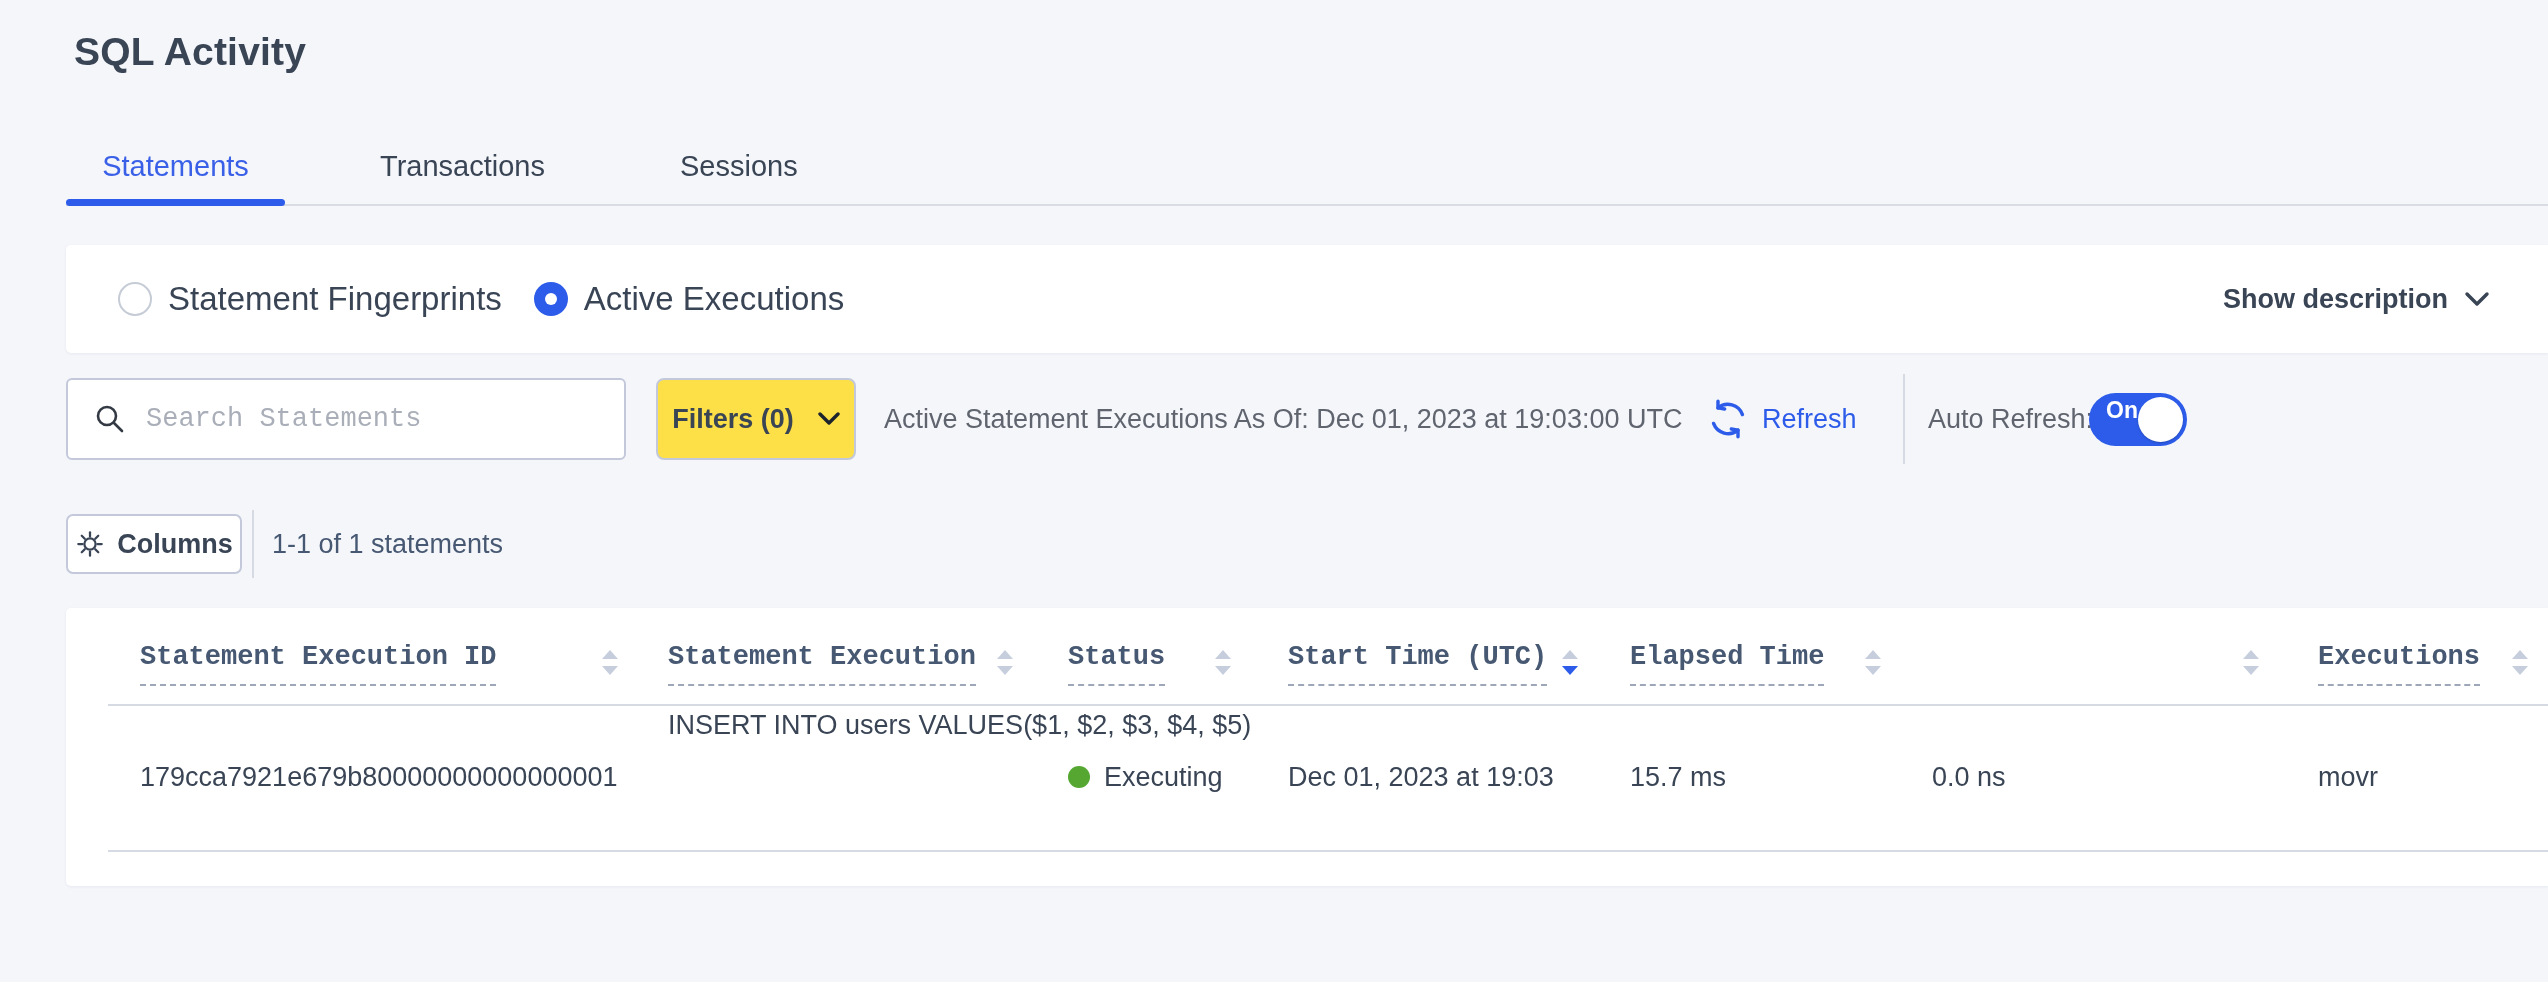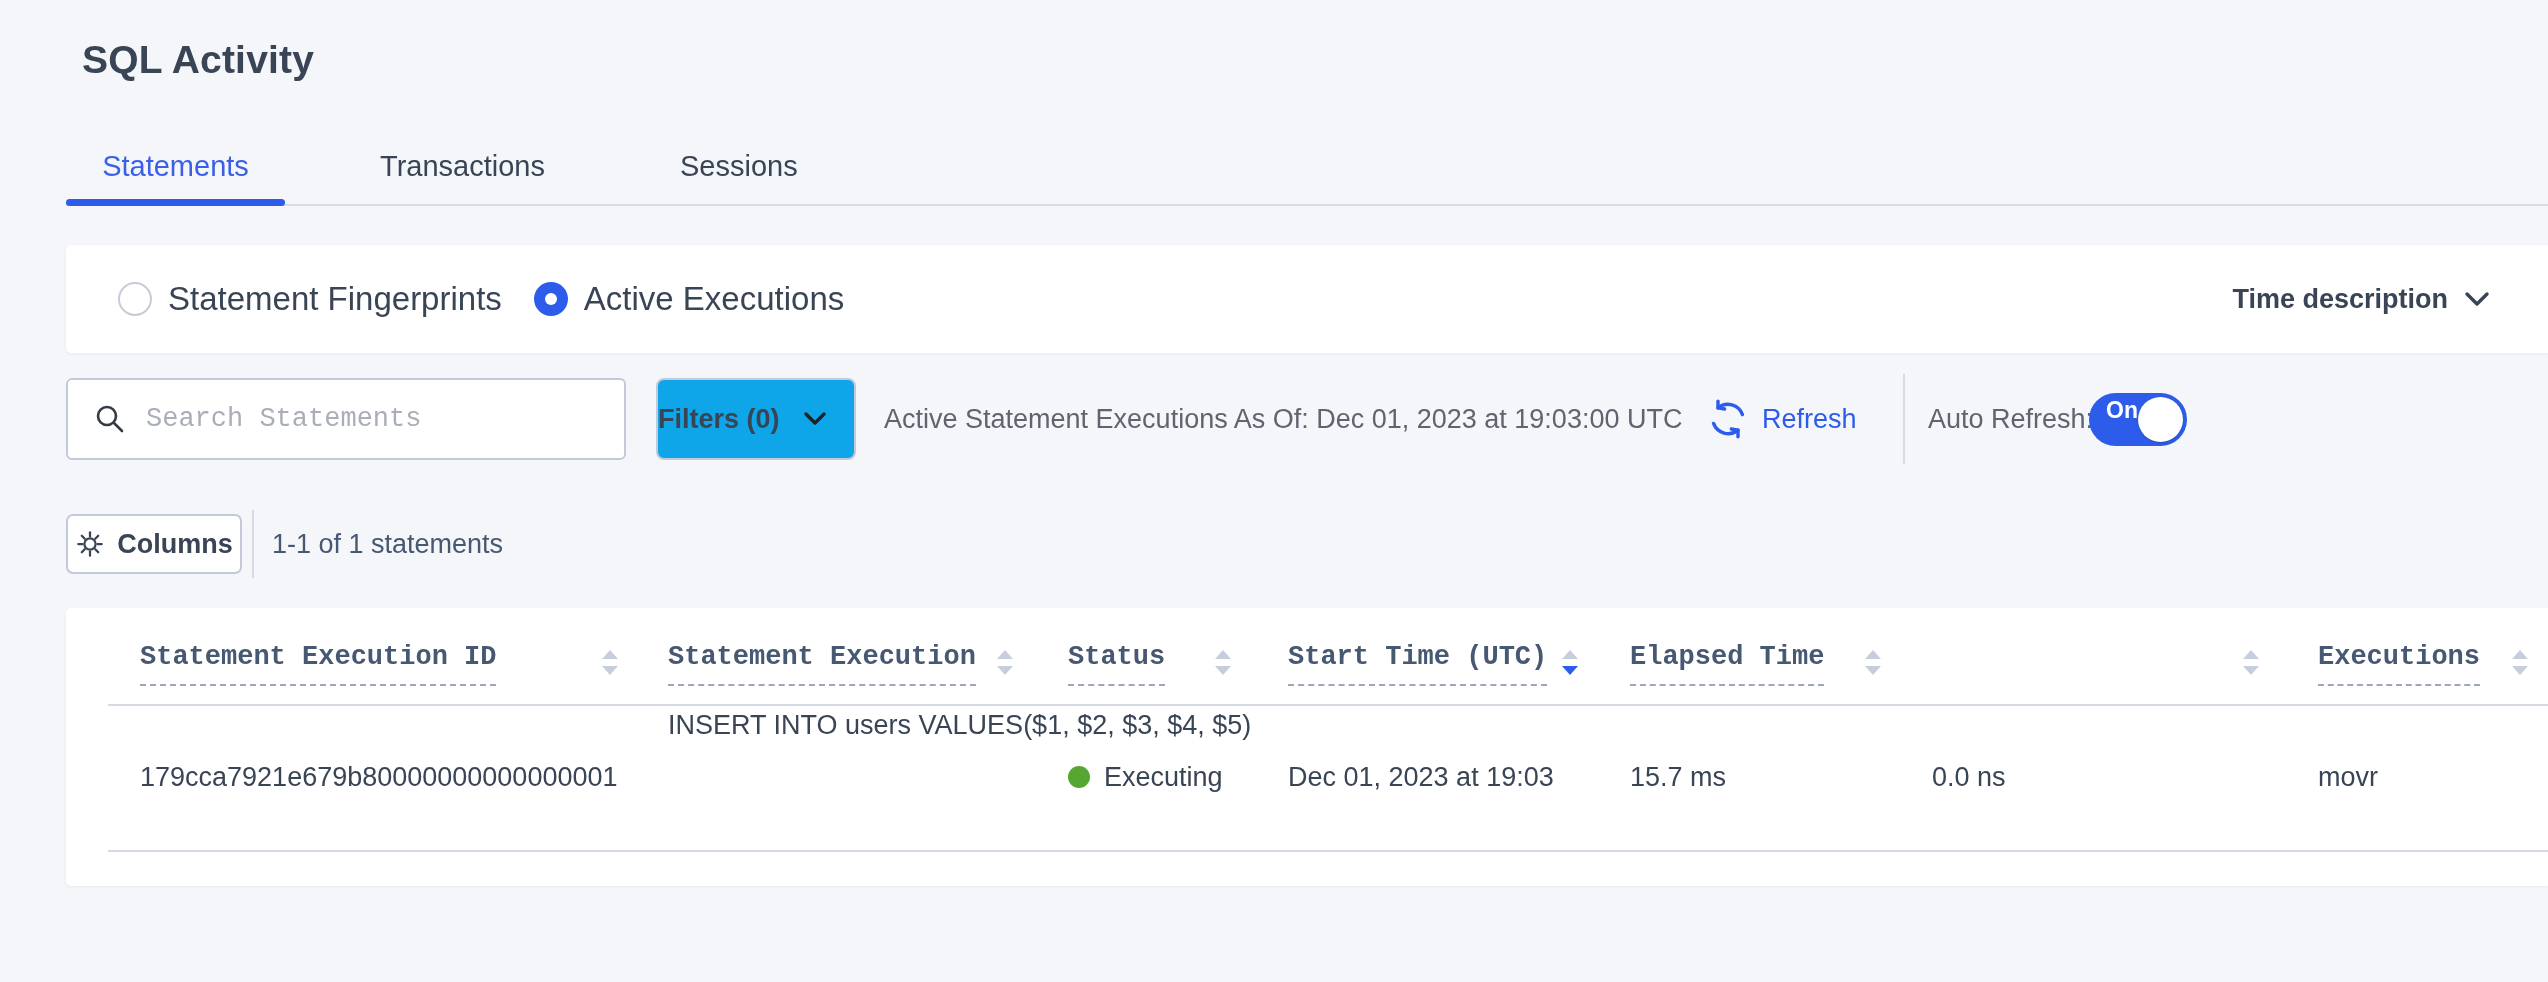--- a/index.html
+++ b/index.html
@@ -1,21 +1,21 @@
 <!DOCTYPE html>
 <html><head>
 <meta charset="utf-8">
 <style>
   html,body{margin:0;padding:0;background:#f4f6fa;}
   .screen{
     position:relative;width:2548px;height:982px;background:#f4f6fa;overflow:hidden;
     font-family:"Liberation Sans",sans-serif;color:#394455;
   }
   
-  .page-title{position:absolute;left:66px;top:22px;font-size:39px;font-weight:700;color:#394455;margin:16px;letter-spacing:.2px;}
+  .page-title{position:absolute;left:66px;top:22px;font-size:39px;font-weight:700;color:#394455;margin:8px;letter-spacing:.2px;}
   
   .tab{position:absolute;top:150px;font-size:29px;color:#394455;cursor:pointer;white-space:nowrap;}
   .tab.active{color:#3a60e8;font-weight:500;}
   .tab-statements{left:66px;width:219px;text-align:center;}
   .tab-transactions{left:380px;}
   .tab-sessions{left:680px;}
   .tab-track{position:absolute;left:66px;top:204px;width:2482px;height:2px;background:#d9dce3;}
   .tab-bar{position:absolute;left:66px;top:199px;width:219px;height:7px;border-radius:4px;background:#2c5ce9;}
   
   .radio-card{position:absolute;left:66px;top:245px;width:2482px;height:108px;background:#fff;border-radius:5px 0 0 5px;
@@ -26,22 +26,22 @@
   .radio-circle.selected::after{content:"";position:absolute;left:11px;top:11px;width:12px;height:12px;border-radius:50%;background:#fff;}
   .radio-label{font-size:33px;color:#394455;margin-left:16px;white-space:nowrap;}
   .radio-gap{width:32px;flex:none;}
   .flex-spacer{flex:1;}
   .show-desc{display:flex;align-items:center;gap:16px;cursor:pointer;font-size:27px;font-weight:600;color:#394455;white-space:nowrap;}
   
   .search-box{position:absolute;left:66px;top:378px;width:560px;height:82px;background:#fff;border:2px solid #c3c9da;border-radius:6px;
     box-sizing:border-box;display:flex;align-items:center;padding:0 18px 0 26px;}
   .search-input{border:none;outline:none;flex:1;font-size:27px;color:#394455;margin-left:18px;background:transparent;font-family:Liberation Mono, monospace;}
   .search-input::placeholder{color:#a9aeb8;}
-  .filters-btn{position:absolute;left:656px;top:378px;width:200px;height:82px;background:#0ea5e9;border:2px solid #c3c9da;border-radius:8px;
-    box-sizing:border-box;display:flex;align-items:center;justify-content:flex-start;gap:24px;cursor:pointer;}
+  .filters-btn{position:absolute;left:656px;top:378px;width:200px;height:82px;background:#fde047;border:2px solid #c3c9da;border-radius:8px;
+    box-sizing:border-box;display:flex;align-items:center;justify-content:center;gap:24px;cursor:pointer;}
   .filters-label{font-size:27px;font-weight:700;color:#394455;}
   .asof-text{position:absolute;left:884px;top:378px;height:82px;display:flex;align-items:center;font-size:27px;color:#5f646e;white-space:nowrap;}
   .refresh-btn{position:absolute;left:1708px;top:378px;height:82px;display:flex;align-items:center;gap:14px;cursor:pointer;}
   .refresh-label{font-size:27px;color:#2c5ce9;}
   .vdiv-1{position:absolute;left:1903px;top:374px;width:2px;height:90px;background:#d6dae3;}
   .auto-label{position:absolute;left:1928px;top:378px;height:82px;display:flex;align-items:center;font-size:27px;color:#5f646e;white-space:nowrap;}
   .toggle{position:absolute;left:2089px;top:393px;width:98px;height:53px;border-radius:27px;background:#2c5ce9;cursor:pointer;}
   .toggle-text{position:absolute;left:17px;top:4px;font-size:23px;font-weight:700;color:#fff;}
   .toggle-knob{position:absolute;right:4px;top:4px;width:45px;height:45px;border-radius:50%;background:#fff;box-shadow:0 1px 2px rgba(0,0,0,.2);}
   
@@ -85,21 +85,21 @@
       <span class="radio-circle"></span>
       <span class="radio-label">Statement Fingerprints</span>
     </div>
     <div class="radio-gap"></div>
     <div class="radio-opt">
       <span class="radio-circle selected"></span>
       <span class="radio-label">Active Executions</span>
     </div>
     <div class="flex-spacer"></div>
     <div class="show-desc">
-      <span>Time description</span>
+      <span>Show description</span>
       <svg width="26" height="16" viewBox="0 0 26 16">
         <path d="M3 3 L13 13 L23 3" fill="none" stroke="#394455" stroke-width="3.4" stroke-linecap="round" stroke-linejoin="round"></path>
       </svg>
     </div>
   </div>
 
   <div class="search-box">
     <svg width="32" height="32" viewBox="0 0 32 32">
       <circle cx="13" cy="13" r="9" fill="none" stroke="#333a44" stroke-width="2.6"></circle>
       <line x1="20" y1="20" x2="28" y2="28" stroke="#333a44" stroke-width="2.6" stroke-linecap="round"></line>

